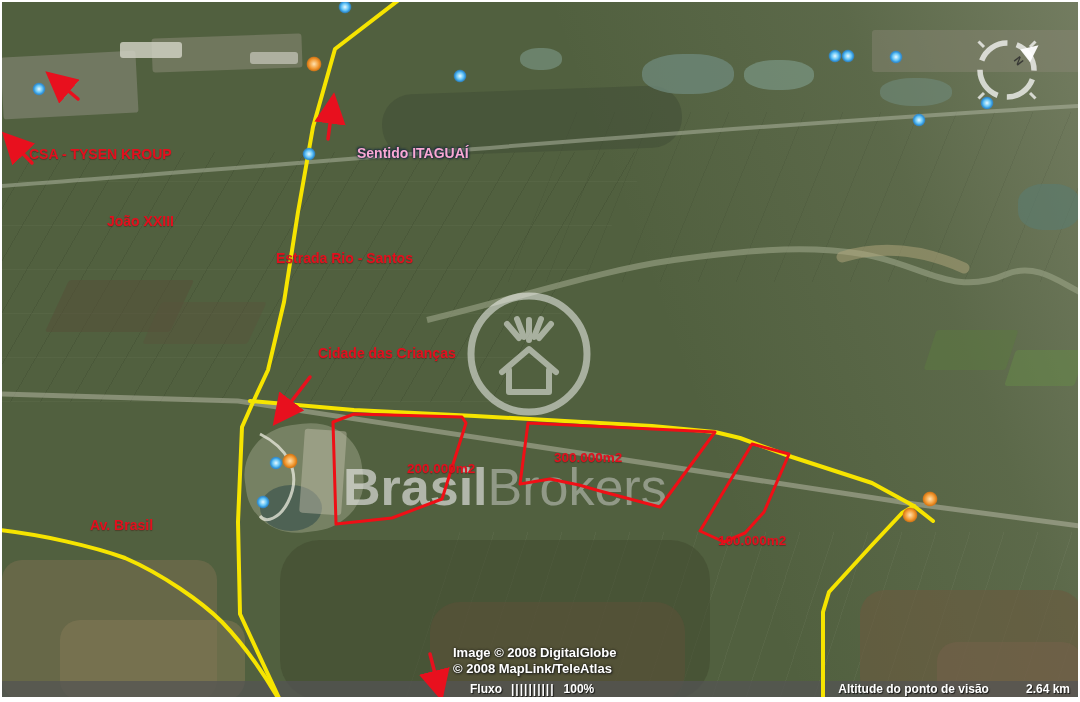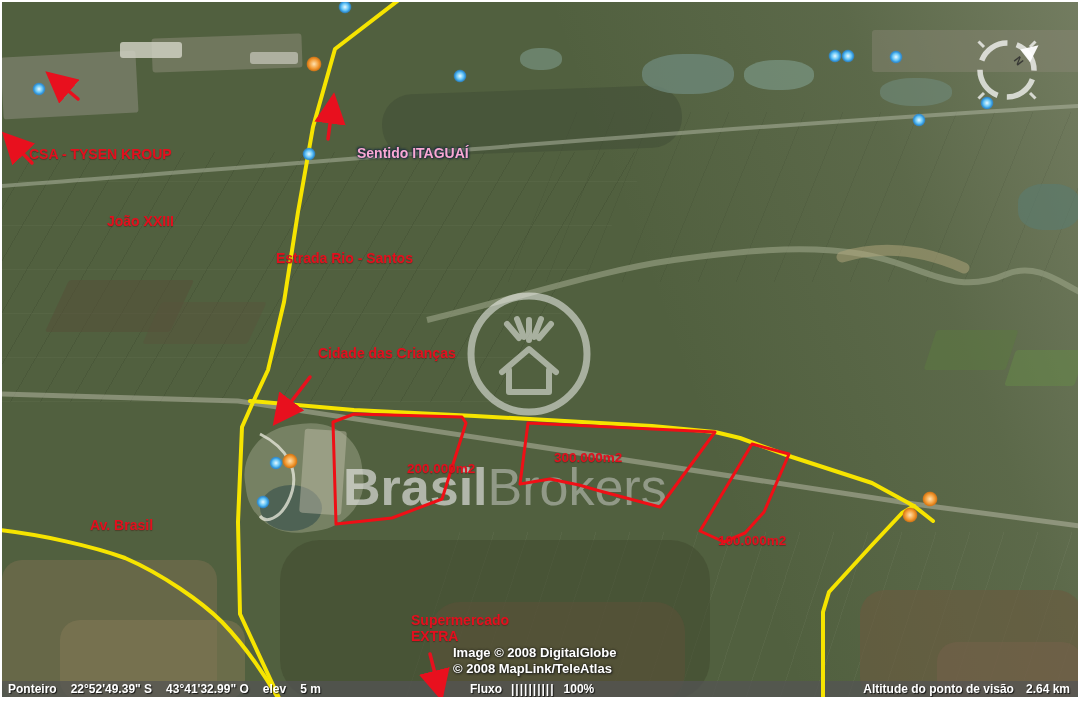--- a/index.html
+++ b/index.html
@@ -150,24 +150,20 @@
 
   <div class="red-label" style="left:27px;top:144px;">CSA - TYSEN KROUP</div>
   <div class="red-label" style="left:105px;top:211px;">João XXIII</div>
   <div class="red-label" style="left:274px;top:248px;">Estrada Rio - Santos</div>
   <div class="sentido-label" style="left:315px;top:143px;">Sentido ITAGUAÍ</div>
   <div class="red-label" style="left:316px;top:343px;">Cidade das Crianças</div>
   <div class="red-label" style="left:88px;top:515px;">Av. Brasil</div>
   <div class="red-label area-label" style="left:405px;top:459px;">200.000m2</div>
   <div class="red-label area-label" style="left:552px;top:448px;text-align:right;">300.000m2</div>
   <div class="red-label area-label" style="left:716px;top:485px;margin-top:46px;">100.000m2</div>
-  <div class="red-label" style="left:409px;top:610px;line-height:16px;">
-    <span>Supermercado</span><br>
-    <span>EXTRA</span>
-  </div>
 
   <div class="dot dot-blue" style="left:37px;top:87px;"></div>
   <div class="dot dot-blue" style="left:343px;top:5px;"></div>
   <div class="dot dot-blue" style="left:458px;top:74px;"></div>
   <div class="dot dot-blue" style="left:307px;top:152px;"></div>
   <div class="dot dot-blue" style="left:833px;top:54px;"></div>
   <div class="dot dot-blue" style="left:846px;top:54px;"></div>
   <div class="dot dot-blue" style="left:894px;top:55px;"></div>
   <div class="dot dot-blue" style="left:917px;top:118px;"></div>
   <div class="dot dot-blue" style="left:985px;top:101px;"></div>
@@ -177,31 +173,24 @@
   <div class="dot dot-orange" style="left:288px;top:459px;"></div>
   <div class="dot dot-orange" style="left:928px;top:497px;"></div>
   <div class="dot dot-orange" style="left:908px;top:513px;"></div>
 
   <div class="attrib" style="left:451px;top:643px;">Image © 2008 DigitalGlobe</div>
   <div class="attrib" style="left:451px;top:659px;">© 2008 MapLink/TeleAtlas</div>
 
 
   <div class="status-bar"></div>
   <div class="status-text">
-    <div class="grp" style="left:6px;">
-      <span>Ponteiro</span>
-      <span>22°52'49.39" S</span>
-      <span>43°41'32.99" O</span>
-      <span>elev</span>
-      <span>5 m</span>
-    </div>
     <div class="grp" style="left:468px;gap:9px;">
       <span>Fluxo</span>
       <span class="bars">||||||||||</span>
       <span>100%</span>
     </div>
-    <div class="grp" style="right:8px;gap:12px;">
+    <div class="grp" style="right:8px;gap:37px;">
       <span>Altitude do ponto de visão</span>
       <span>2.64 km</span>
     </div>
   </div>
 
 </div>
 
 </body></html>

